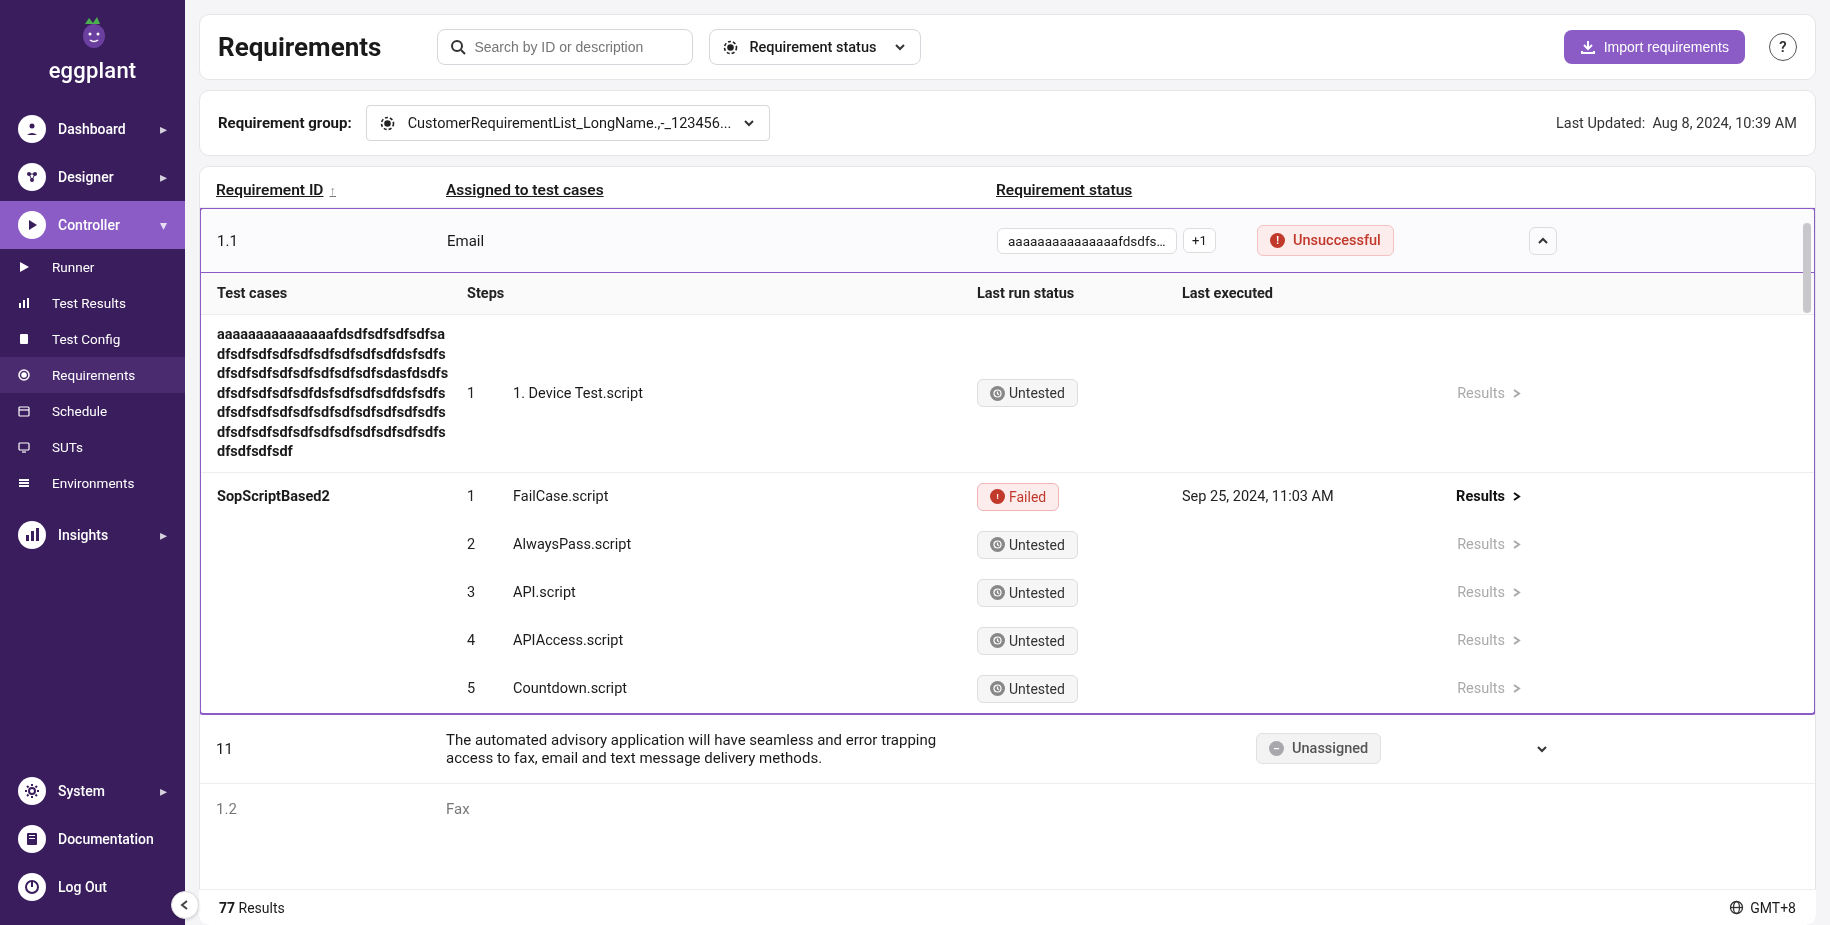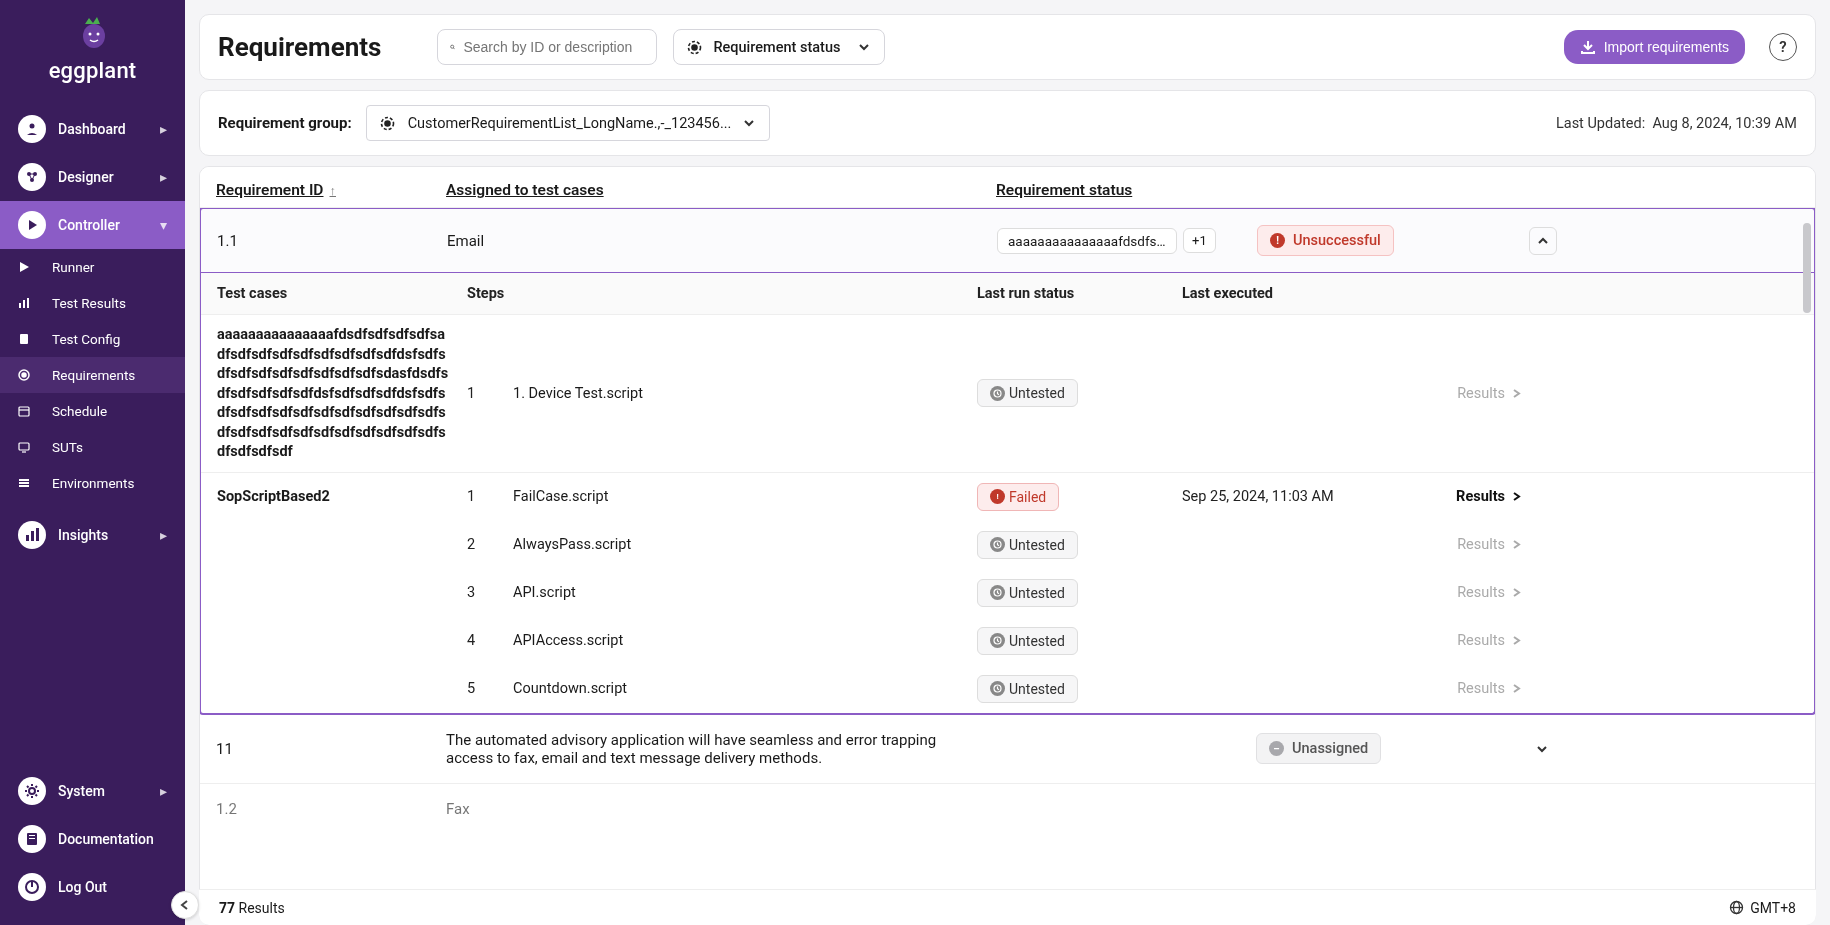--- a/index.html
+++ b/index.html
@@ -22,25 +22,25 @@
 .nav-spacer { flex: 1; }
 .collapse-btn { position: absolute; right: -14px; bottom: 6px; width: 28px; height: 28px; border-radius: 50%; background: #fff; border: 1px solid #ddd; display:flex; align-items:center; justify-content:center; cursor:pointer; box-shadow: 0 1px 3px rgba(0,0,0,0.15); z-index:10; }
 
 
 .main { flex: 1; background: #f5f5f7; display: flex; flex-direction: column; overflow: hidden; padding: 14px 14px 0 14px; gap: 10px; position:relative; }
 .card { background: #fff; border: 1px solid #e5e5e8; border-radius: 10px; }
 
 
 .header-card { padding: 14px 18px; display: flex; align-items: center; gap: 16px; }
 .page-title { font-size: 26px; font-weight: 700; margin-right: 40px; }
-.search-box { width: 220px; height: 36px; border: 1px solid #d6d6dc; border-radius: 8px; display:flex; align-items:center; padding: 0 12px; gap: 8px; color:#333; }
+.search-box { width: 256px; height: 36px; border: 1px solid #d6d6dc; border-radius: 8px; display:flex; align-items:center; padding: 0 12px; gap: 8px; color:#333; }
 .search-box input { border:none; outline:none; flex:1; font-size:14px; color:#333; background:transparent; }
 .status-filter { height: 36px; border: 1px solid #d6d6dc; border-radius: 8px; display:flex; align-items:center; padding: 0 14px 0 12px; gap: 10px; font-size:14.5px; font-weight:500; cursor:pointer; }
 .header-spacer { flex:1; }
-.import-btn { height: 34px; background: #8b5cc6; color:#fff; border:none; border-radius: 14px; padding: 0 16px; font-size:14px; font-weight:500; display:flex; align-items:center; gap:8px; cursor:pointer; }
+.import-btn { height: 34px; background: #8b5cc6; color:#fff; border:none; border-radius: 8px; padding: 0 16px; font-size:14px; font-weight:500; display:flex; align-items:center; gap:8px; cursor:pointer; }
 .help-btn { width:28px; height:28px; border:1.5px solid #555; border-radius:50%; display:flex; align-items:center; justify-content:center; font-size:15px; font-weight:600; cursor:pointer; color:#333; margin-left: 8px; }
 
 
 .group-card { padding: 14px 18px; display:flex; align-items:center; gap:14px; }
 .group-label { font-size:15px; font-weight:700; }
 .group-select { height:36px; border:1px solid #d6d6dc; border-radius:4px; display:flex; align-items:center; padding: 0 14px 0 12px; gap:12px; font-size:14.5px; cursor:pointer; max-width: 420px; }
 .group-select .gn { white-space:nowrap; overflow:hidden; text-overflow:ellipsis; }
 .last-updated { margin-left:auto; font-size:14.5px; color:#333; }
 
 

